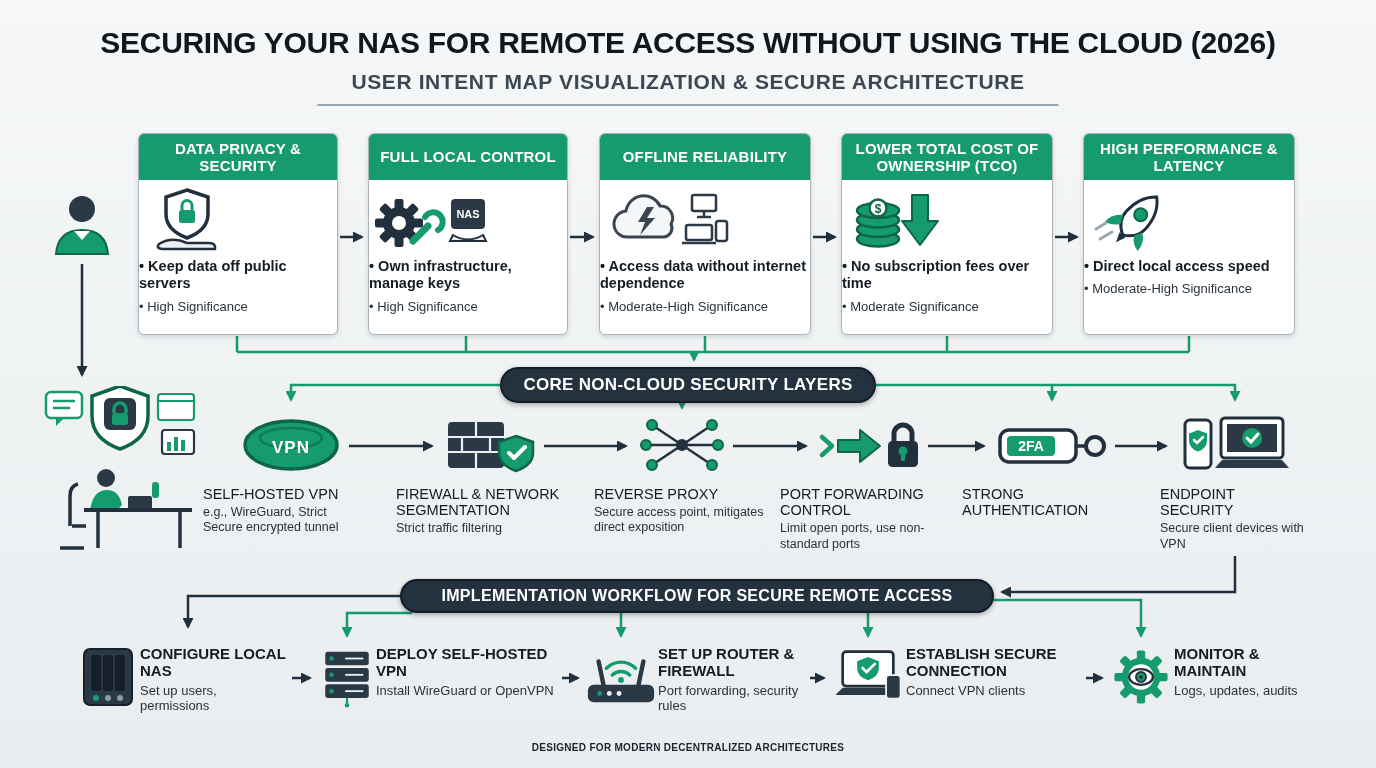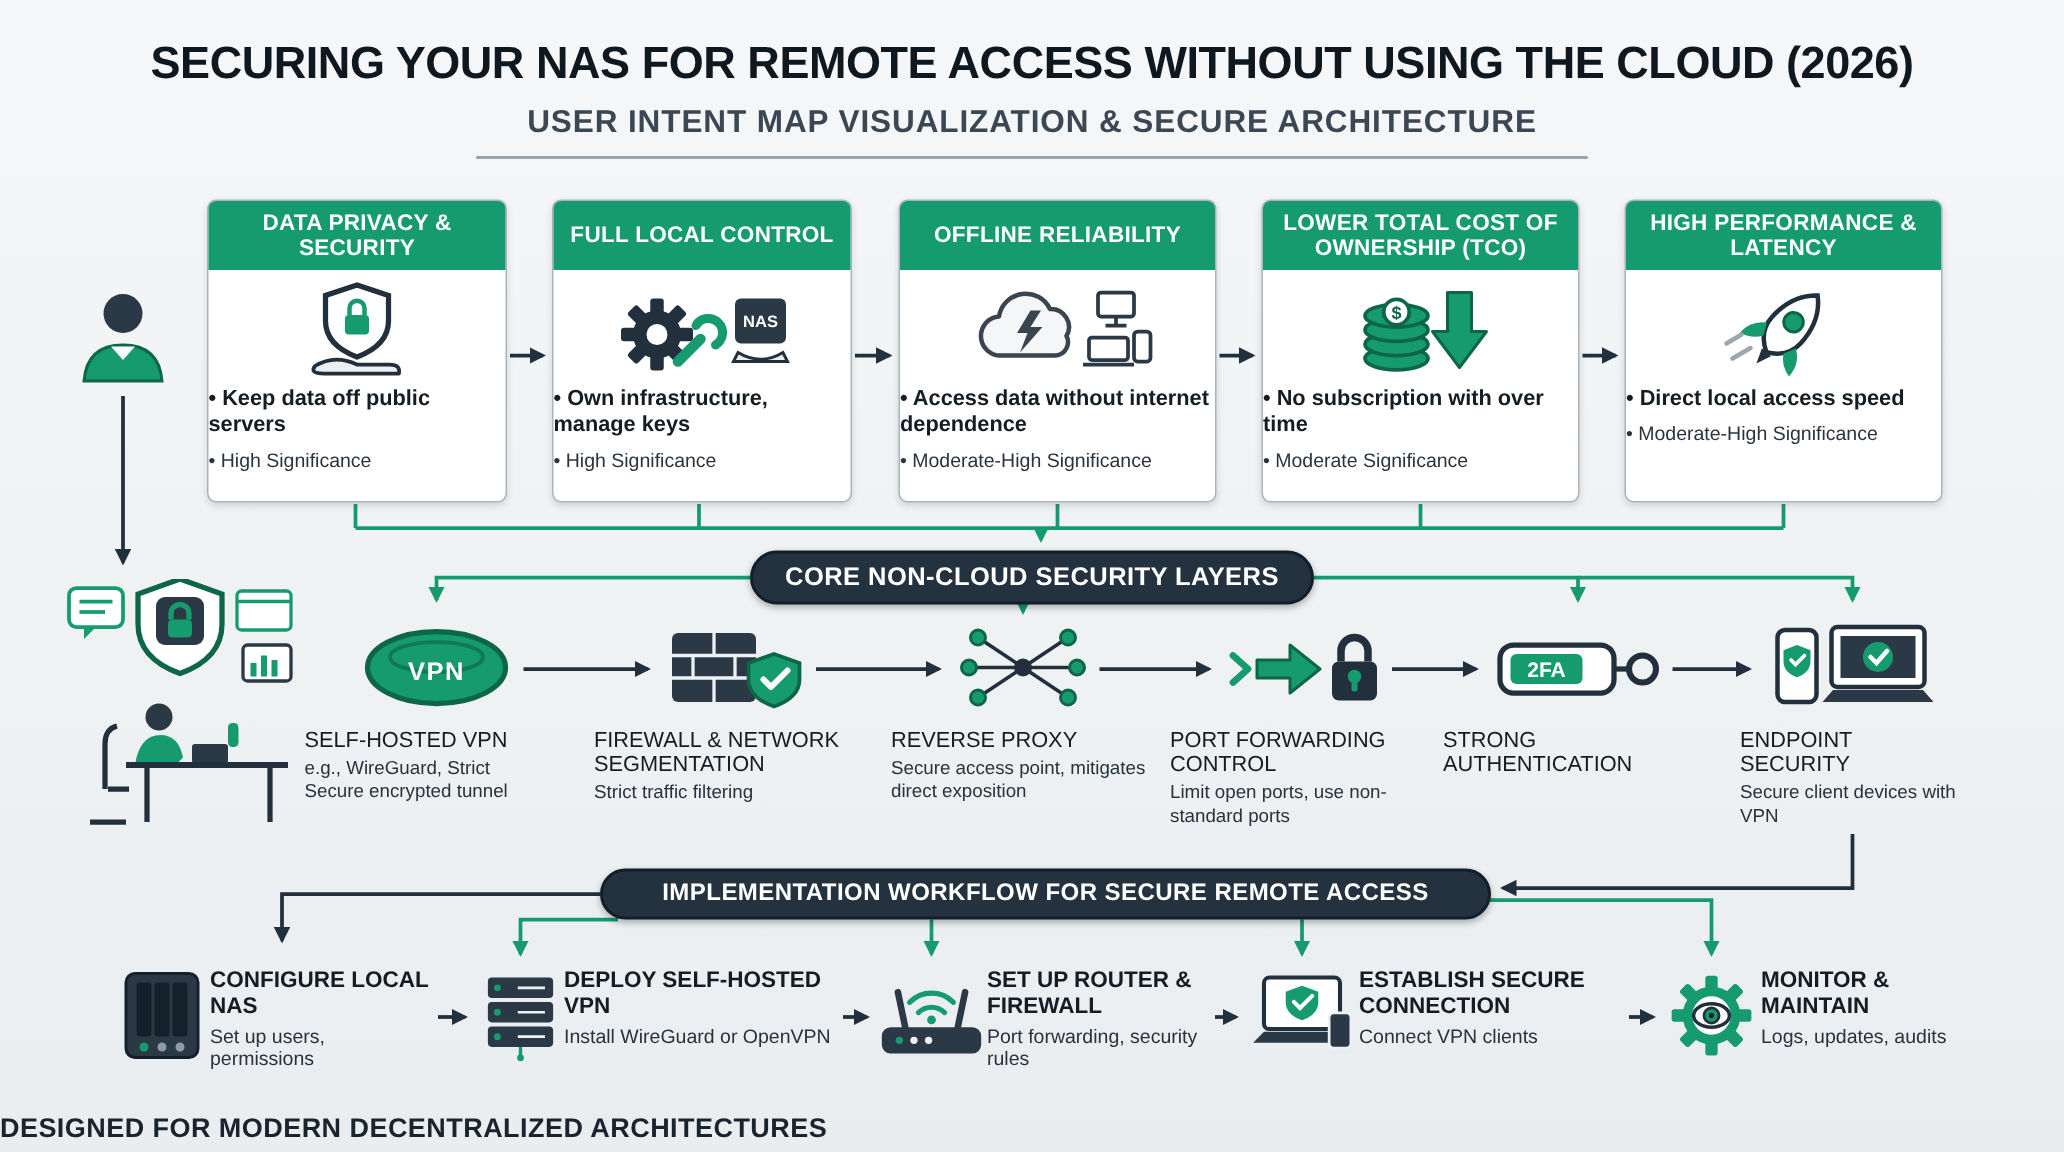--- a/index.html
+++ b/index.html
@@ -4,37 +4,37 @@
 <style>
   *{margin:0;padding:0;box-sizing:border-box}
   body{font-family:"Liberation Sans",sans-serif;background:#dde1e4}
   .canvas{position:relative;width:1376px;height:768px;background:linear-gradient(180deg,#f5f7f8,#eaedef);overflow:hidden;color:#141c24}
   .connectors{position:absolute;left:0;top:0;z-index:1}
   .layer{position:absolute;z-index:2}
   .title{top:26px;left:0;width:100%;text-align:center;font-size:30px;font-weight:800;letter-spacing:-.3px;color:#10181f}
   .subtitle{top:70px;left:50%;transform:translateX(-50%);font-size:21px;font-weight:600;color:#3c4754;letter-spacing:.6px;padding:0 34px 10px;border-bottom:2px solid #9aa4ad;white-space:nowrap}
   .intent-card{top:133px;height:202px;background:#fff;border:1px solid #a9b4bd;border-radius:6px;box-shadow:0 2px 5px rgba(20,30,40,.14);display:flex;flex-direction:column}
   .card-head{background:#169b6f;color:#fff;font-weight:bold;font-size:15px;line-height:1.15;text-align:center;min-height:46px;display:flex;align-items:center;justify-content:center;padding:4px 8px;border-radius:5px 5px 0 0;letter-spacing:.2px}
-  .card-icon{height:76px;display:flex;align-items:center;justify-content:center;margin-top:2px}
+  .card-icon{height:76px;display:flex;align-items:center;justify-content:flex-start;margin-top:2px}
   .card-body{padding:0 0}
   .card-point{font-size:14.5px;font-weight:bold;line-height:1.2}
   .card-sig{font-size:13px;color:#2a343e;margin-top:6px}
   .banner{background:#24313f;border:2px solid #121e2a;color:#fff;font-weight:bold;text-align:center;border-radius:18px;display:flex;align-items:center;justify-content:center;box-shadow:0 2px 5px rgba(0,0,0,.3);letter-spacing:.3px}
   .banner-core{left:500px;top:367px;width:376px;height:36px;font-size:17px}
   .banner-flow{left:400px;top:579px;width:594px;height:34px;font-size:16px}
   .sec-item{top:410px;text-align:left}
   .sec-icon{height:70px;display:flex;align-items:center;justify-content:center;margin-bottom:6px}
   .sec-title{font-size:14.5px;font-weight:normal;line-height:1.12}
   .sec-lines{margin-top:3px}
   .sec-line{font-size:12.5px;color:#28323c;line-height:1.22;display:block}
   .wf-step{top:645px;display:flex;align-items:flex-start}
   .wf-icon{flex:0 0 auto;display:flex;align-items:center}
   .wf-title{font-size:15px;font-weight:bold;line-height:1.15}
   .wf-desc{font-size:13px;color:#28323c;line-height:1.2;margin-top:3px}
-  .footer{top:742px;left:0;width:100%;text-align:left;font-size:18px;font-weight:bold;color:#1a242e;letter-spacing:.3px}
+  .footer{top:742px;left:0;width:100%;text-align:center;font-size:10px;font-weight:bold;color:#1a242e;letter-spacing:.3px}
 </style>
 </head>
 <body>
 
 <div class="canvas">
 
   <svg class="connectors" width="1376" height="768">
     <defs>
       <marker id="aD" markerWidth="11" markerHeight="11" refX="9" refY="5.5" orient="auto" markerUnits="userSpaceOnUse">
           <path d="M0 0 L11 5.5 L0 11 z" fill="#22303e"></path>
@@ -163,21 +163,21 @@
           <ellipse cx="36" cy="42.5" rx="21" ry="7.5"></ellipse>
           <ellipse cx="36" cy="33" rx="21" ry="7.5"></ellipse>
           <ellipse cx="36" cy="23.5" rx="21" ry="7.5"></ellipse>
         </g>
         <circle cx="36" cy="21" r="8.5" fill="#fff" stroke="#0c6647" stroke-width="2.5"></circle>
         <text x="36" y="25.5" text-anchor="middle" font-size="12" font-weight="bold" fill="#0c6647">$</text>
         <path d="M70 8 h16 v26 h10 L78 58 L60 34 h10 z" fill="#169b6f" stroke="#0c6647" stroke-width="2" stroke-linejoin="round"></path>
       </svg>
     </div>
     <div class="card-body">
-      <div class="card-point">• No subscription with over time</div>
+      <div class="card-point">• No subscription fees over time</div>
       <div class="card-sig">• Moderate Significance</div>
     </div>
   </div>
 
   <div class="layer intent-card" style="left:1083px;width:212px">
     <div class="card-head">HIGH PERFORMANCE &amp; LATENCY</div>
     <div class="card-icon">
       <svg width="100" height="66" viewBox="0 0 100 66">
         <g transform="rotate(42 52 33)">
           <path d="M52 2 q13 11 13 31 q0 13 -13 20 q-13 -7 -13 -20 q0 -20 13 -31 z" fill="#fff" stroke="#22303e" stroke-width="3"></path>

